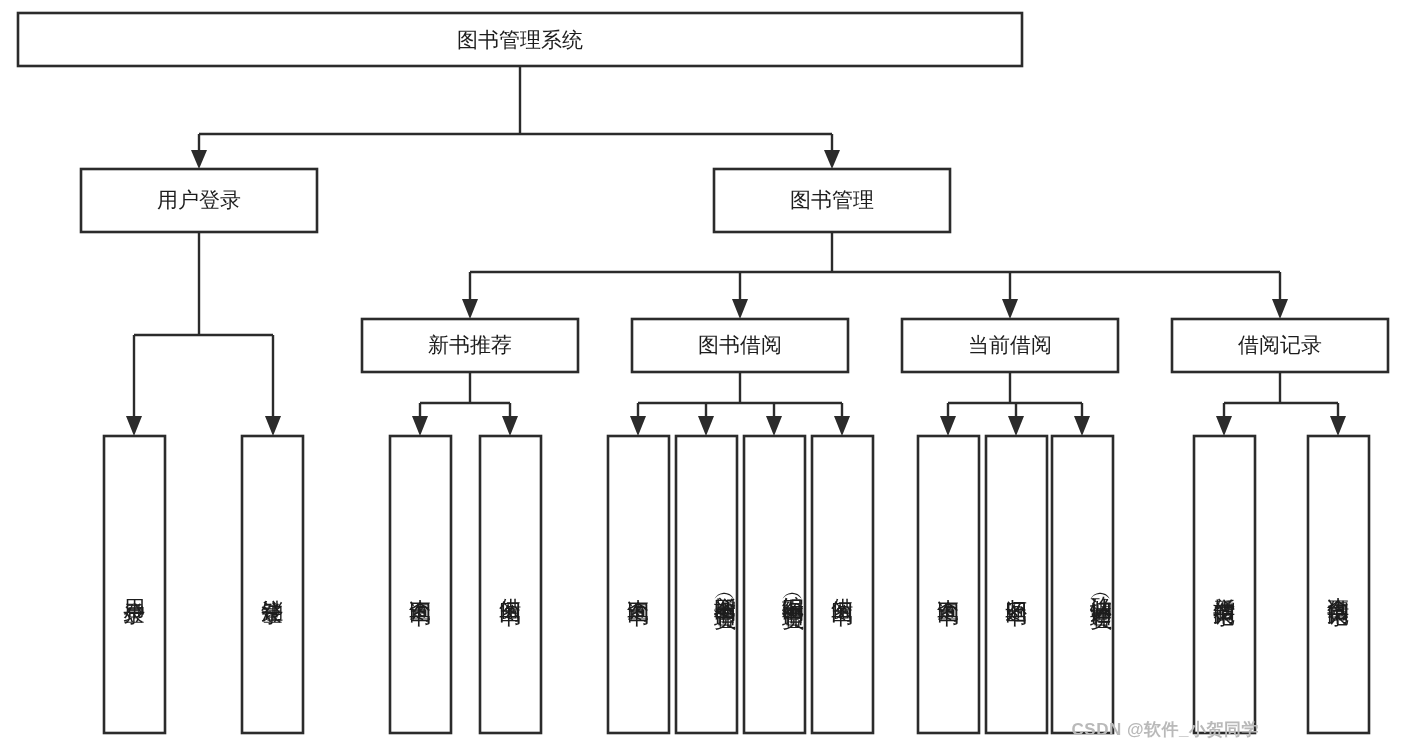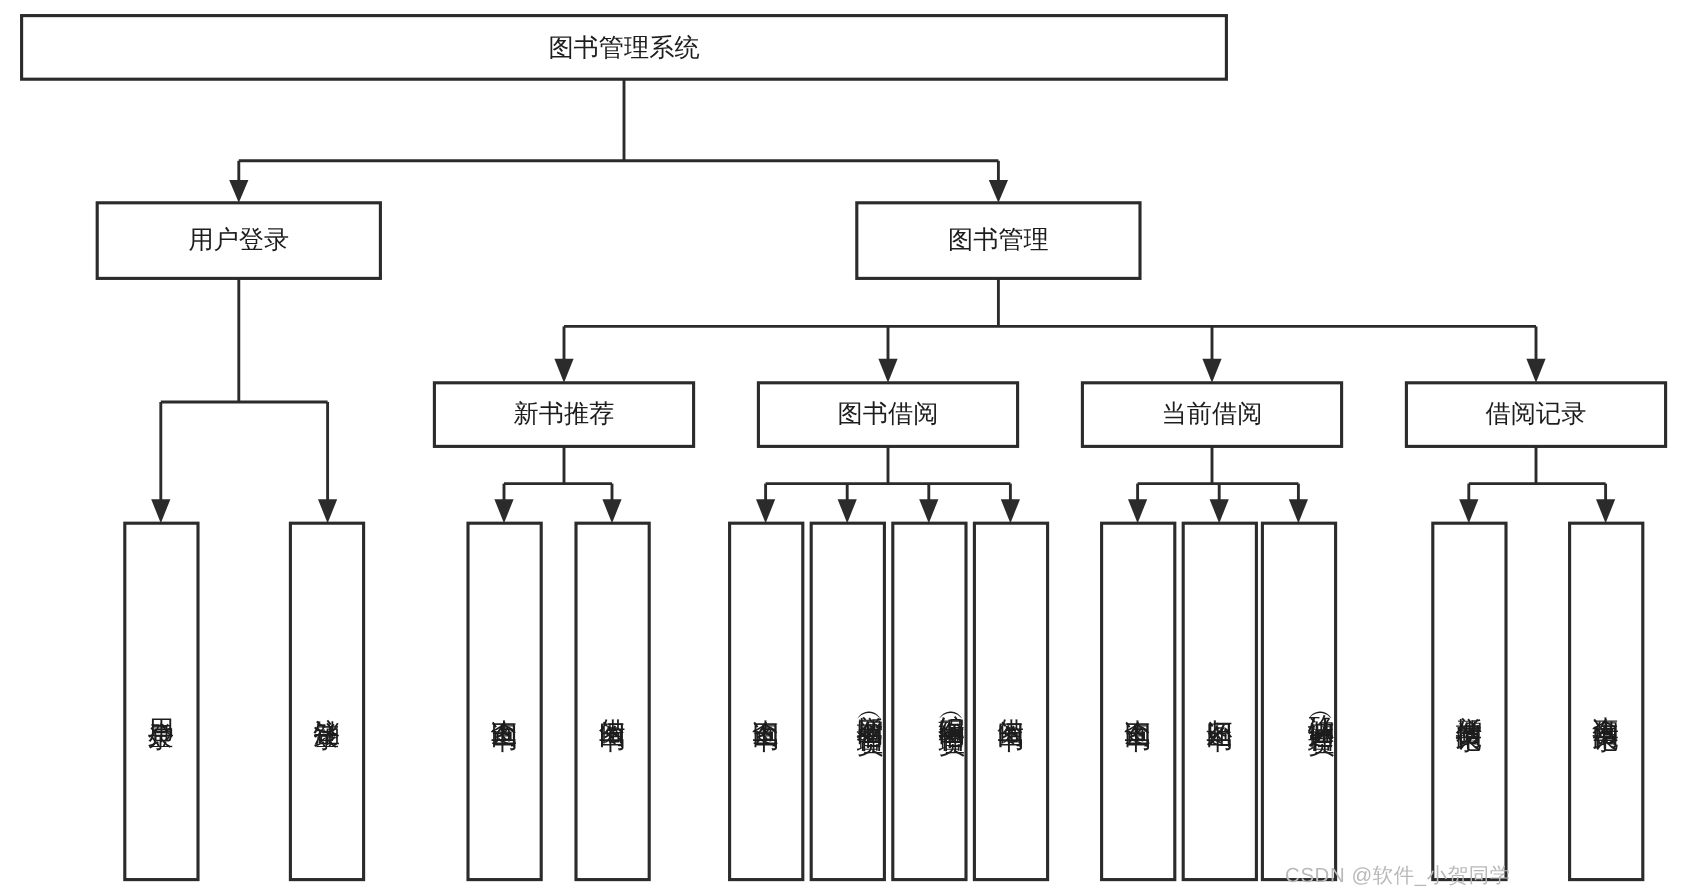--- a/index.html
+++ b/index.html
@@ -67,20 +67,21 @@
   }
   .watermark {
     position: absolute;
     right: 12px;
     bottom: 6px;
     font-family: "Liberation Sans", "DejaVu Sans", sans-serif;
     font-size: 17px;
     color: #b9b9b9;
     letter-spacing: 0.5px;
     white-space: nowrap;
+    font-weight: bold;
   }
 </style>
 </head>
 <body>
 
 <div id="diagram-root">
 
   <svg id="tree-svg" viewBox="0 0 1405 747">
     <defs>
       <marker id="arrowhead" markerWidth="10" markerHeight="12" refX="1" refY="6" orient="auto" markerUnits="userSpaceOnUse">

